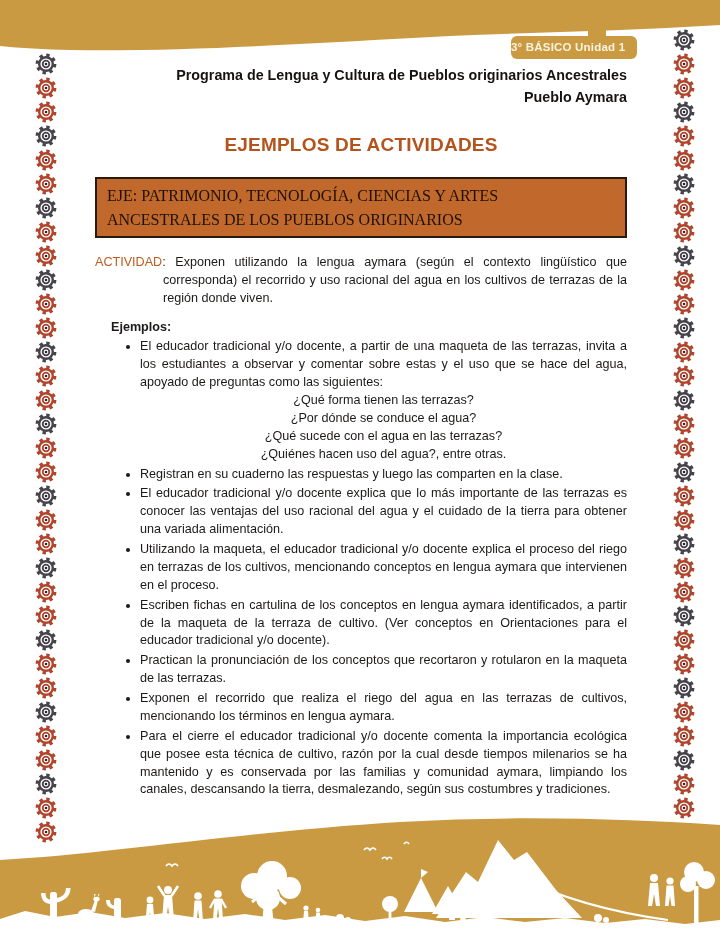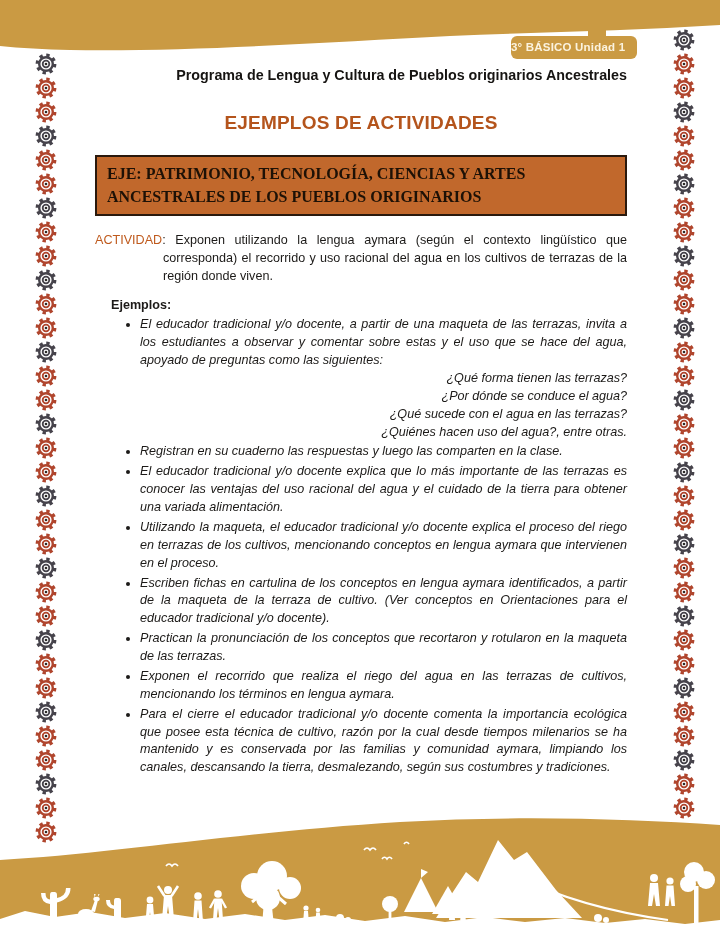--- a/index.html
+++ b/index.html
@@ -19,34 +19,34 @@
   #border-right-svg{left:672px;top:28px;height:792px;}
   .footer-svg{position:absolute;left:0;bottom:0;width:720px;height:118px;z-index:1;display:block;}
   .content{position:absolute;left:95px;top:64px;width:532px;z-index:3;}
   .doc-title{font-size:14.3px;font-weight:bold;text-align:right;line-height:1.55;color:#161412;}
   .activities-heading{
     margin:26px 0 0 0;text-align:center;font-size:19px;font-weight:bold;
     color:var(--rust,#B4541C);letter-spacing:.2px;
   }
   .eje-box{
     margin-top:21px;background:var(--box,#C1682C);border:2px solid var(--box-border,#2A190D);
-    padding:5px 10px;font-family:"Liberation Serif",serif;font-weight:bold;font-size:16px;
+    padding:5px 10px;font-family:"Liberation Serif",serif;font-weight:normal;font-size:16px;
     line-height:1.45;color:#1d1106;
   }
   .actividad{
     margin:15px 0 0 0;font-size:12.6px;line-height:1.45;text-align:justify;
     padding-left:68px;text-indent:-68px;
   }
   .act-label{color:var(--act,#BF5A1D);font-weight:normal;}
   .examples-label{margin:13px 0 0 16px;font-weight:bold;font-size:12.6px;}
   .examples-list{
-    margin:4px 0 0 0;padding-left:45px;font-size:12.6px;line-height:1.42;font-style:italic;
+    margin:4px 0 0 0;padding-left:45px;font-size:12.6px;line-height:1.42;
   }
   .examples-list li{text-align:justify;margin:0 0 2px 0;}
-  .question-line{text-align:right;}
+  .question-line{text-align:center;}
 </style>
 </head>
 <body>
 
 <svg width="0" height="0" style="position:absolute" aria-hidden="true">
   <defs>
     <symbol id="gear-motif" viewBox="0 0 24 24">
       <circle cx="12" cy="12" r="8.8" fill="none" stroke="currentColor" stroke-width="3.2" stroke-dasharray="3.3 3.61"></circle>
       <circle cx="12" cy="12" r="6.8" fill="none" stroke="currentColor" stroke-width="2.4"></circle>
       <circle cx="12" cy="12" r="3.3" fill="none" stroke="currentColor" stroke-width="1.8"></circle>
@@ -129,20 +129,21 @@
     <use href="#gear-motif" xlink:href="#gear-motif" x="0" y="672" width="24" height="24" style="color: rgb(176, 69, 45);"></use>
     <use href="#gear-motif" xlink:href="#gear-motif" x="0" y="696" width="24" height="24" style="color: rgb(176, 69, 45);"></use>
     <use href="#gear-motif" xlink:href="#gear-motif" x="0" y="720" width="24" height="24" style="color: rgb(70, 67, 75);"></use>
     <use href="#gear-motif" xlink:href="#gear-motif" x="0" y="744" width="24" height="24" style="color: rgb(176, 69, 45);"></use>
     <use href="#gear-motif" xlink:href="#gear-motif" x="0" y="768" width="24" height="24" style="color: rgb(176, 69, 45);"></use>
   </svg>
 
 <div class="content">
   <div class="doc-title">
     <div>Programa de Lengua y Cultura de Pueblos originarios Ancestrales</div>
+    <div>Pueblo Aymara</div>
   </div>
 
   <div class="activities-heading">EJEMPLOS DE ACTIVIDADES</div>
 
   <div class="eje-box">
     <div>EJE: PATRIMONIO, TECNOLOGÍA, CIENCIAS Y ARTES</div>
     <div>ANCESTRALES DE LOS PUEBLOS ORIGINARIOS</div>
   </div>
 
   <p class="actividad"><span class="act-label">ACTIVIDAD</span><span>: Exponen utilizando la lengua aymara (según el contexto lingüístico que corresponda) el recorrido y uso racional del agua en los cultivos de terrazas de la región donde viven.</span></p>

